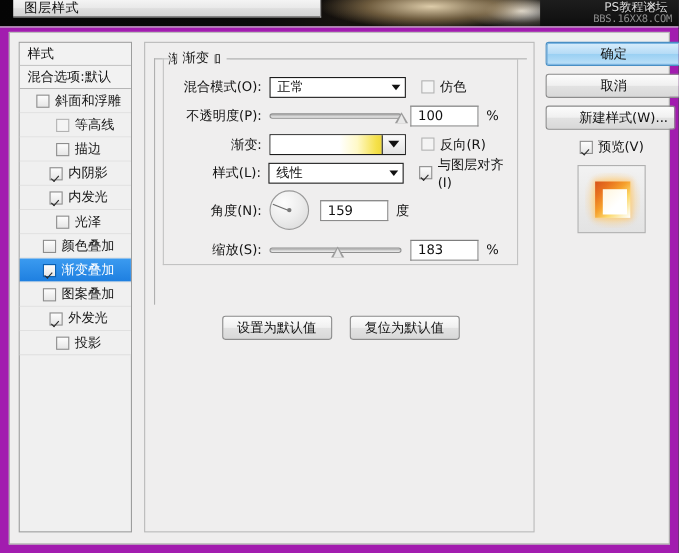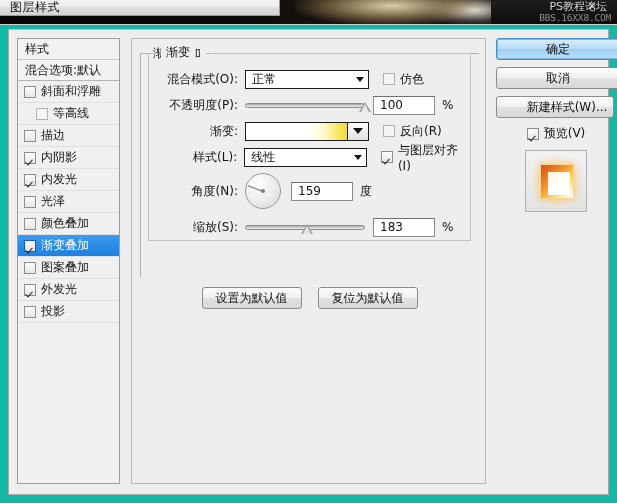--- a/index.html
+++ b/index.html
@@ -53,36 +53,36 @@
     letter-spacing: -0.2px;
     padding-right: 2px;
   }
   #watermark .wm-x {
     position: absolute; right: 16px; top: -1px;
     font-size: 12px; color: #cfcfcf; font-weight: bold;
   }
 
   
   #titlebar {
-    position: absolute; left: 0; top: 0; width: 280px; height: 16px;
+    position: absolute; left: 12px; top: 0; width: 280px; height: 16px;
     background: linear-gradient(180deg, #f4f4f4 0%, #e9e9e9 48%, #dedede 52%, #d3d3d3 100%);
     border-right: 1px solid #9a9a9a;
     border-bottom: 1px solid #9a9a9a;
     display: flex; align-items: center; text-align: right;
   }
   #titlebar .title-text {
     font-size: 12px; color: #111; padding-left: 10px;
     letter-spacing: 0.5px;
   }
 
   
   #dialog {
     position: absolute; left: 0; top: 24px;
     width: 617px; height: 479px;
-    background: #14b8a6;
+    background: #a21caf;
     border-top: 1px solid #cfcfcf;
   }
   #dialog-inner {
     position: absolute; left: 8px; top: 4px;
     width: 601px; height: 466px;
     background: #efeeee;
     border: 1px solid #a8a8a8;
     border-top-color: #bdbdbd;
   }
 
@@ -100,20 +100,21 @@
     background: #f2f2f2;
     border-bottom: 1px solid #c6c6c6;
   }
   .sp-header.second { border-bottom: 1px solid #b5b5b5; }
   #styles-list { padding: 0; margin: 0; }
   .style-row {
     height: 22px; display: flex; align-items: center;
     padding-left: 6px; font-size: 12px; color: #161616;
     border-bottom: 1px solid #e0e0e0;
     background: #f0f0f0;
+    justify-content: center;
   }
   .style-row.indent { padding-left: 18px; }
   .style-row.selected {
     background: linear-gradient(180deg,#3b9bf0 0%, #1e7fe0 100%);
     color: #fff;
   }
   .style-row .lbl { white-space: nowrap; }
 
   
   .cb {

